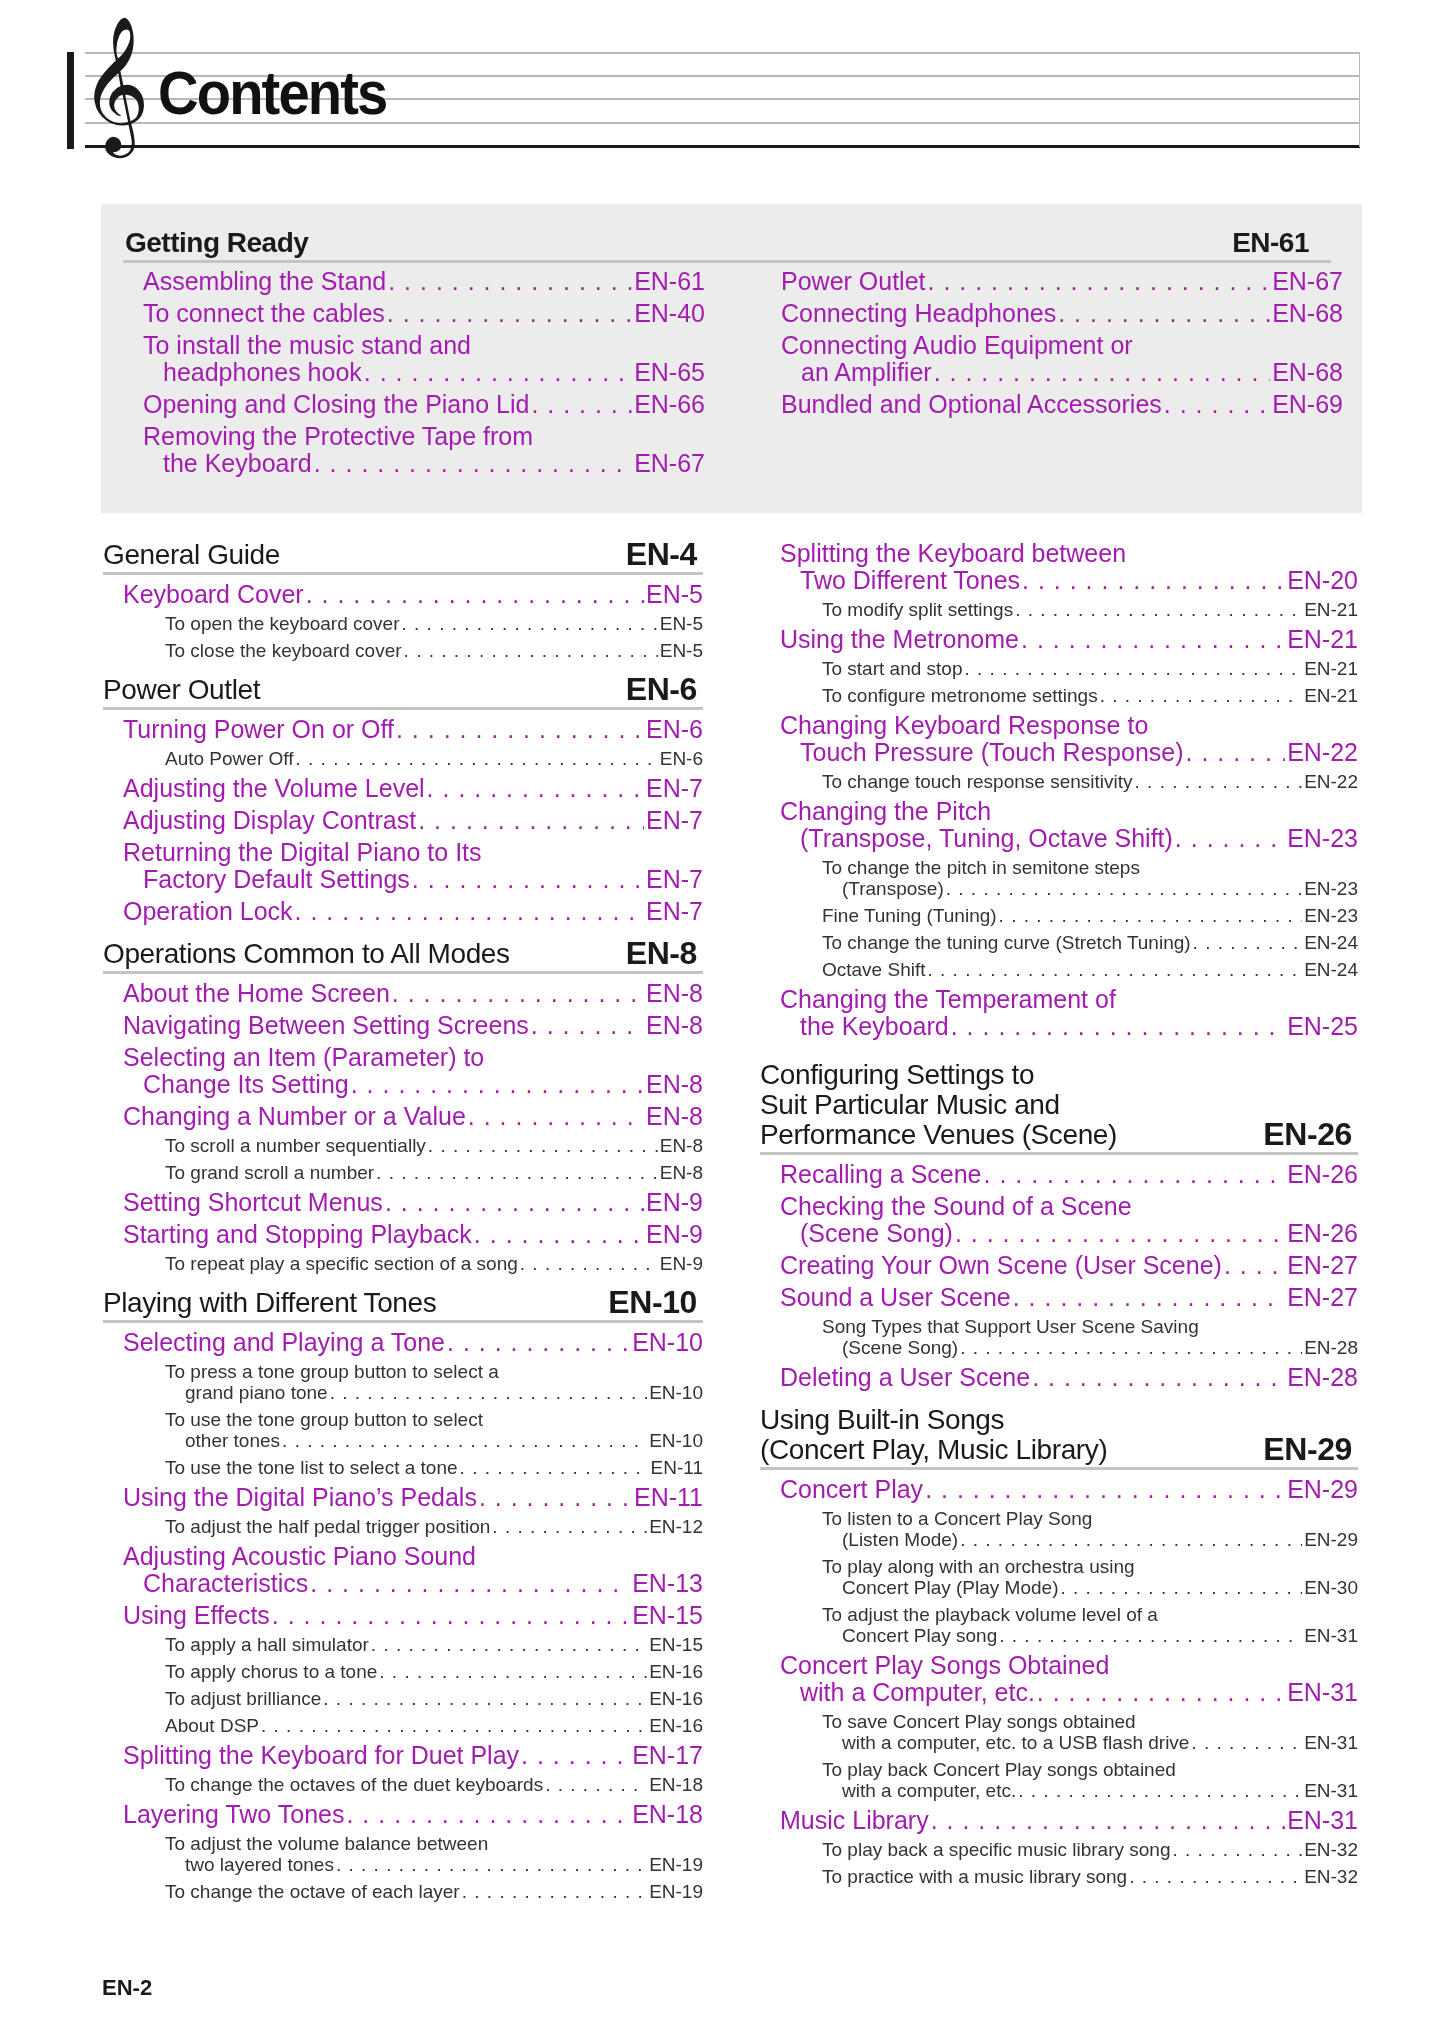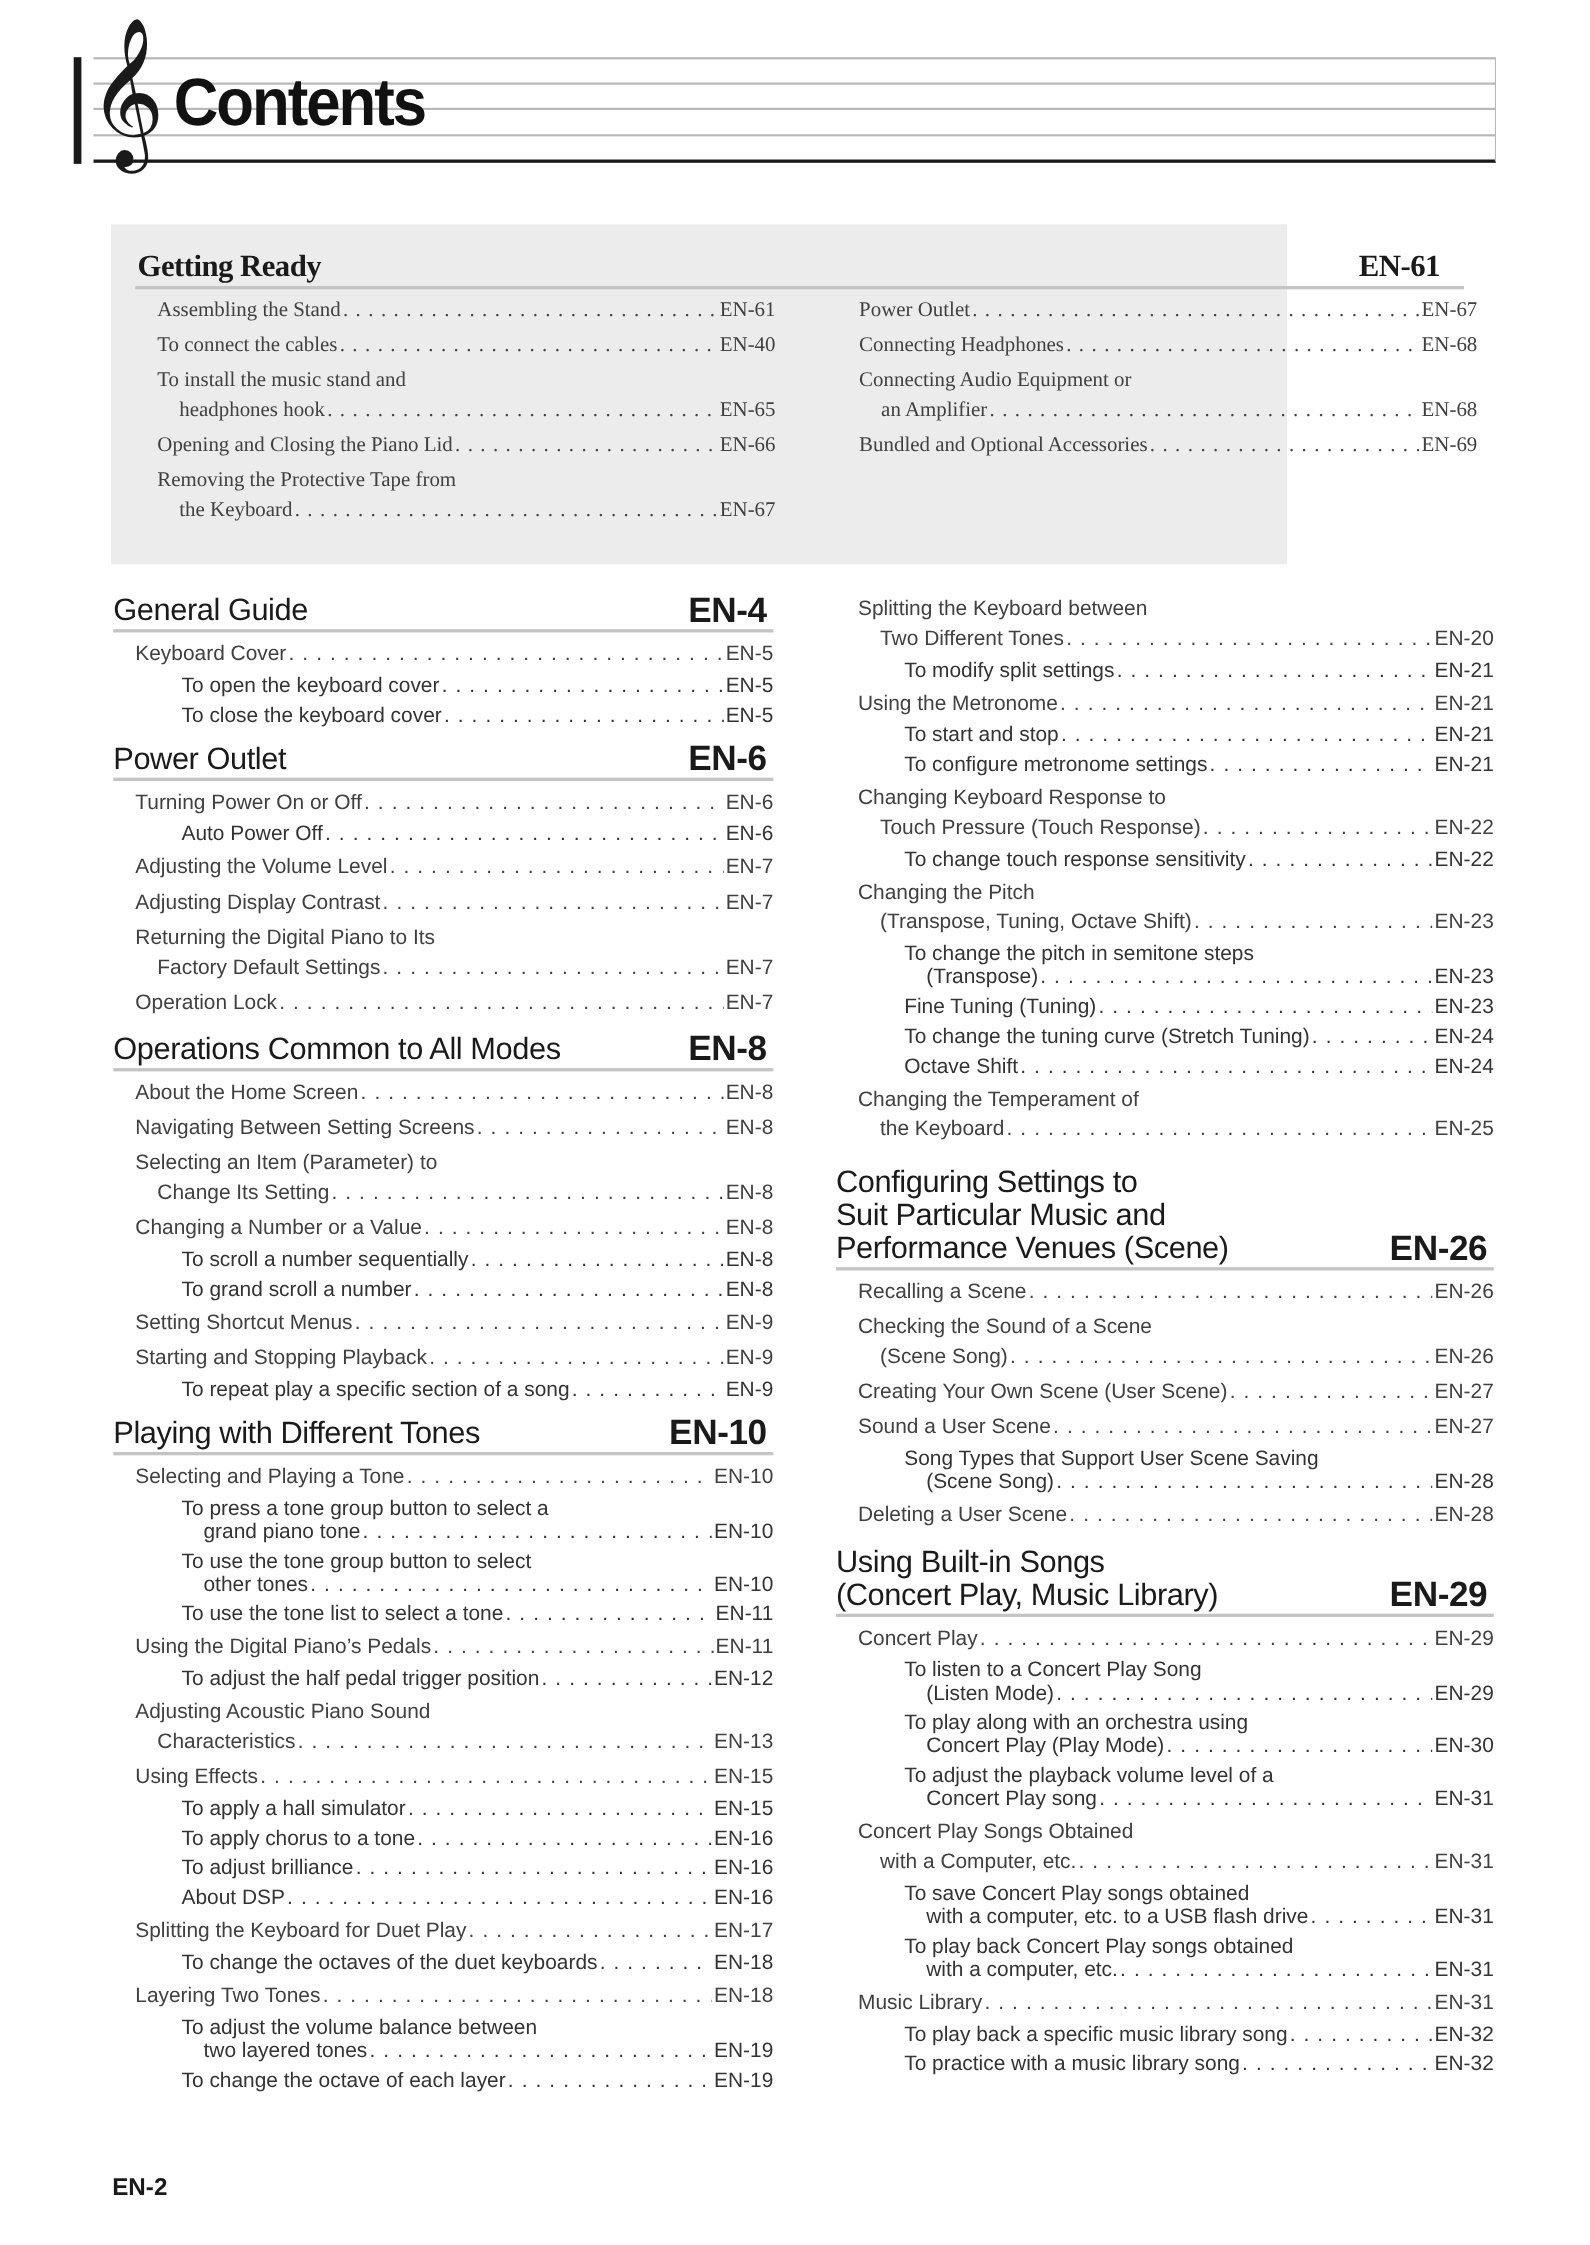--- a/index.html
+++ b/index.html
@@ -13,21 +13,21 @@
   .staff .line.l4 { top:70px; }
   .staff .bottom { position:absolute; left:18px; right:0; top:93px; height:3px; background:#1a1a1a; }
   .staff .bar { position:absolute; left:0; top:0; width:7px; height:97px; background:#1a1a1a; }
   .staff .endbar { position:absolute; right:0; top:0; width:1px; height:95px; background:#b8b8b8; }
   .clef { position:absolute; left:80px; top:24px; font-family:"DejaVu Serif", serif; font-size:118px;
           line-height:1; color:#1a1a1a; }
   .page-title { position:absolute; left:158px; top:58px; font-size:61px; font-weight:bold;
                 letter-spacing:-2px; transform:scaleX(0.92); transform-origin:left; color:#111; }
 
   
-  .gr-box { position:absolute; left:101px; top:204px; width:1069px; height:309px; background:#ececec;font-family:Liberation Serif, serif; }
+  .gr-box { position:absolute; left:101px; top:204px; width:1261px; height:309px; background:#ececec; }
   .gr-head { position:absolute; left:22px; top:22px; width:1208px; height:34px; border-bottom:3px solid #c4c4c4; }
   .gr-head .t { position:absolute; left:2px; top:1px; font-size:28px; font-weight:bold; letter-spacing:-0.5px; }
   .gr-head .p { position:absolute; right:22px; top:1px; font-size:28px; font-weight:bold; letter-spacing:-0.5px; }
   .gr-col { position:absolute; top:64px; }
   .gr-col.left { left:42px; width:562px; }
   .gr-col.right { left:680px; width:562px; }
 
   
   .col { position:absolute; top:540px; }
   .col.left { left:103px; width:600px; }
@@ -37,21 +37,21 @@
   .sec-head .t { font-size:28px; font-weight:normal; letter-spacing:-0.4px; line-height:30px; white-space:pre-line; display:block; }
   .sec-head .p { position:absolute; right:6px; bottom:3px; font-size:32px; font-weight:bold; letter-spacing:-0.4px; line-height:30px; }
   .sec-block { margin-bottom:14px; }
 
   .entry { position:relative; display:flex; align-items:flex-end; }
   .entry .label { white-space:pre-line; }
   .entry .dots { flex:1; overflow:hidden; white-space:nowrap; letter-spacing:4px; margin:0 2px; }
   .entry .dots::before { content:". . . . . . . . . . . . . . . . . . . . . . . . . . . . . . . . . . . . . . . . . . . . . . . . . . . . . . . . . . . . . . . . . . . . . . ."; letter-spacing:1px; }
   .entry .pg { white-space:nowrap; }
 
-  .lvl1 { font-size:19px; line-height:27px; padding-left:20px; margin-bottom:5px; color:#404040; }
+  .lvl1 { font-size:25px; line-height:27px; padding-left:20px; margin-bottom:5px; color:#a21caf; }
   .lvl1 .label { text-indent:0; }
   .lvl2 { font-size:19px; line-height:21px; padding-left:62px; margin-bottom:6px; color:#333; }
   .gr-col .lvl1 { padding-left:0; margin-bottom:5px; }
 
   .wrap .label { display:block; }
   .contline { padding-left:20px;text-align:right; }
 
   .folio { position:absolute; left:102px; top:1975px; font-size:22px; font-weight:bold; }
 </style>
 </head>

